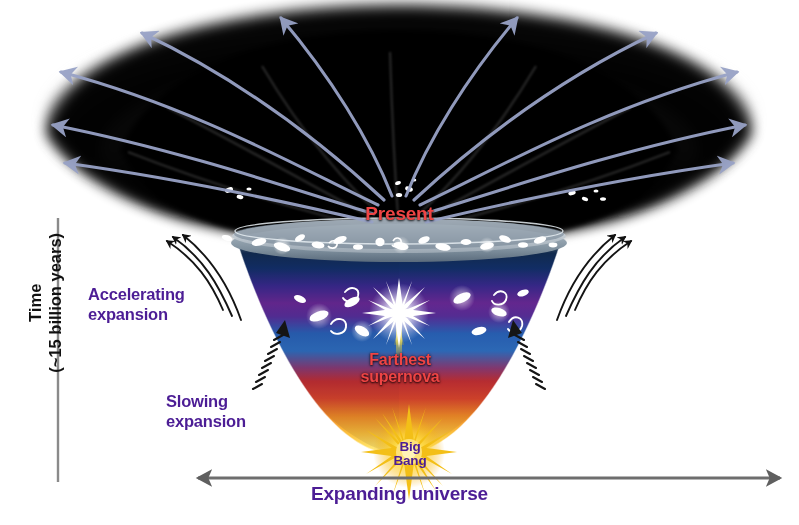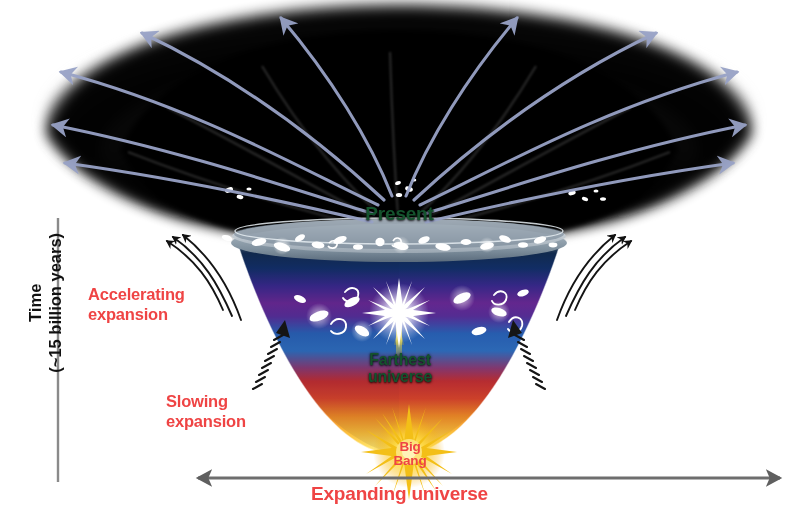--- a/index.html
+++ b/index.html
@@ -1,22 +1,22 @@
 <!DOCTYPE html>
 <html><head>
 <meta charset="utf-8">
 <style>
   html,body{margin:0;padding:0;background:#ffffff;}
   body{width:799px;height:525px;overflow:hidden;
        font-family:"Liberation Sans","DejaVu Sans",sans-serif;}
   #stage{position:relative;width:799px;height:525px;background:#fff;}
   #stage svg.layer{position:absolute;left:0;top:0;width:799px;height:525px;}
   .lbl{position:absolute;font-weight:bold;letter-spacing:-0.2px;white-space:pre;}
-  .lbl-dark{color:#ef4444;}
-  .lbl-white{color:#14532d;text-shadow:0 1px 2px rgba(0,0,0,.75),0 0 3px rgba(0,0,0,.6);}
+  .lbl-dark{color:#4c1d95;}
+  .lbl-white{color:#ef4444;text-shadow:0 1px 2px rgba(0,0,0,.75),0 0 3px rgba(0,0,0,.6);}
   #present-label{left:0;right:0;top:203px;text-align:center;font-size:19px;}
   #farthest-label{left:290px;width:220px;top:352px;text-align:center;font-size:16px;line-height:1.06;}
   #accel-label{left:88px;top:284px;font-size:16.5px;line-height:1.22;}
   #slow-label{left:166px;top:355px;font-size:16.5px;line-height:1.22;margin-top:36px;}
   #bigbang-label{left:378px;width:64px;top:440px;text-align:center;font-size:13.5px;line-height:1.02;}
   #expanding-label{left:0;right:0;top:483px;text-align:center;font-size:19px;}
   #time-axis{position:absolute;left:-79px;top:283px;width:250px;text-align:center;
              transform:rotate(-90deg);transform-origin:center center;
              font-size:16.5px;line-height:1.2;font-weight:bold;color:#111;white-space:pre;}
 </style>
@@ -338,21 +338,21 @@
     </g>
     <g>
       <line x1="198" y1="478" x2="780" y2="478" stroke="#6e6e6e" stroke-width="3.2" marker-start="url(#mGryS)" marker-end="url(#mGryE)"></line>
     </g>
   </svg>
 
   <div id="time-axis"><span>Time</span><br><span>(~15 billion years)</span></div>
 
   <div class="lbl lbl-white" id="present-label">Present</div>
 
-  <div class="lbl lbl-white" id="farthest-label"><span>Farthest</span><br><span>universe</span></div>
+  <div class="lbl lbl-white" id="farthest-label"><span>Farthest</span><br><span>supernova</span></div>
 
   <div class="lbl lbl-dark" id="accel-label"><span>Accelerating</span><br><span>expansion</span></div>
 
   <div class="lbl lbl-dark" id="slow-label"><span>Slowing</span><br><span>expansion</span></div>
 
   <div class="lbl lbl-dark" id="expanding-label">Expanding universe</div>
 
   <div class="lbl lbl-dark" id="bigbang-label"><span>Big</span><br><span>Bang</span></div>
 
 </div>

